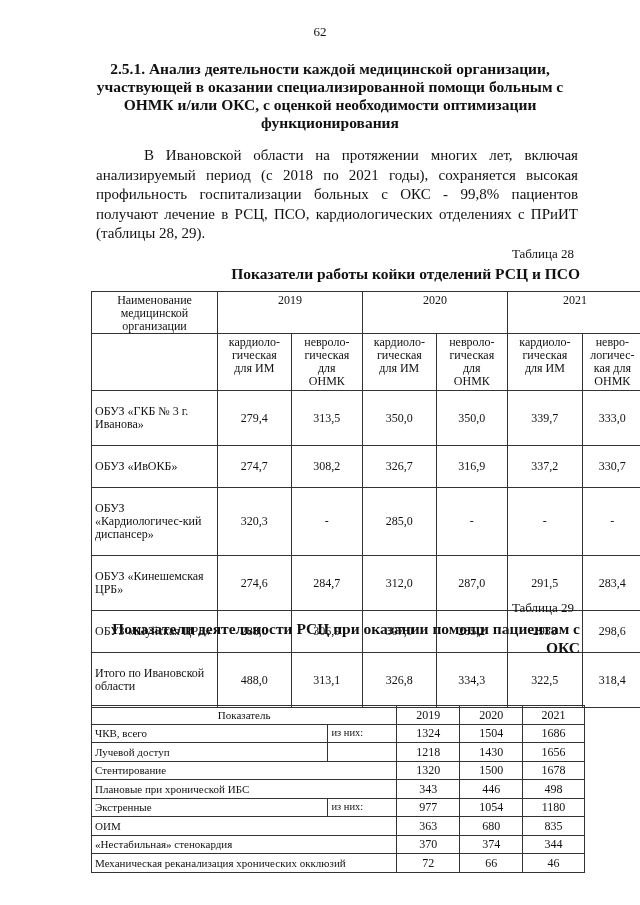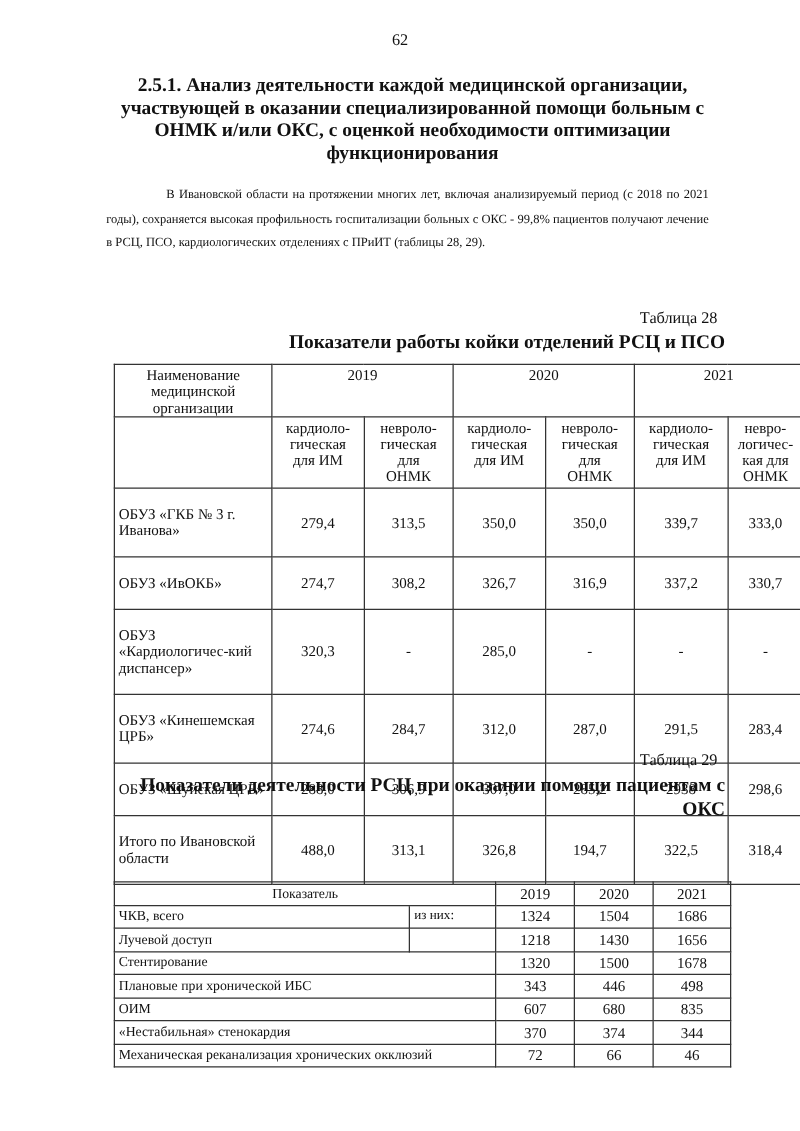--- a/index.html
+++ b/index.html
@@ -1,20 +1,20 @@
 <!DOCTYPE html>
 <html><head>
 <meta charset="utf-8">
 <style>
   * { box-sizing: border-box; margin: 0; padding: 0; }
   html, body { width: 640px; height: 905px; background: #ffffff; }
   body { position: relative; font-family: "Liberation Serif", serif; color: #111; overflow: hidden; }
   .pagenum { position: absolute; top: 24px; left: 0; width: 640px; text-align: center; font-size: 13px; }
   .heading { position: absolute; top: 60px; left: 80px; width: 500px; text-align: center; font-weight: bold; font-size: 15.5px; line-height: 18px; }
-  .para { position: absolute; top: 146px; left: 85px; width: 482px; font-size: 10px; line-height: 19.5px; text-align: justify; text-indent: 48px; }
+  .para { position: absolute; top: 146px; left: 96px; width: 482px; font-size: 15px; line-height: 19.5px; text-align: justify; text-indent: 48px; }
   .tcap { position: absolute; right: 66px; font-size: 13px; }
   .ttitle { position: absolute; left: 80px; width: 500px; text-align: right; font-weight: bold; font-size: 15.5px; line-height: 19px; }
   table { border-collapse: collapse; position: absolute; font-family: "Liberation Serif", serif; }
   td { border: 1.3px solid #333; padding: 0 2px; }
   #t28 { top: 291px; left: 91px; width: 552px; font-size: 12px; line-height: 13px; }
   #t28 td { text-align: center; vertical-align: middle; }
   #t28 td.org { text-align: left; vertical-align: top; padding: 14px 3px; margin-top: 24px; }
   #t28 td.hdr { vertical-align: top; padding-top: 2px; }
   #t29 { top: 669px; left: 91px; width: 494px; font-size: 11px; line-height: 12px; margin-top: 36px; }
   #t29 td { height: 18.5px; padding: 1px 3px; }
@@ -117,21 +117,21 @@
     <td>307,0</td>
     <td>285,2</td>
     <td>2938</td>
     <td>298,6</td>
   </tr>
   <tr style="height:42px">
     <td class="org">Итого по Ивановской области</td>
     <td>488,0</td>
     <td>313,1</td>
     <td>326,8</td>
-    <td>194,7</td>
+    <td>334,3</td>
     <td>322,5</td>
     <td>318,4</td>
   </tr>
 </tbody>
   </table>
 
 <div class="tcap" style="top:600px;">Таблица 29</div>
 <div class="ttitle" style="top:619px;">Показатели деятельности РСЦ при оказании помощи пациентам с ОКС</div>
 
 <table id="t29">
@@ -169,22 +169,29 @@
     <td class="num">1500</td>
     <td class="num">1678</td>
   </tr>
   <tr>
     <td colspan="2">Плановые при хронической ИБС</td>
     <td class="num">343</td>
     <td class="num">446</td>
     <td class="num">498</td>
   </tr>
   <tr>
+    <td>Экстренные</td>
+    <td class="sub">из них:</td>
+    <td class="num">977</td>
+    <td class="num">1054</td>
+    <td class="num">1180</td>
+  </tr>
+  <tr>
     <td colspan="2">ОИМ</td>
-    <td class="num">607</td>
+    <td class="num">363</td>
     <td class="num">680</td>
     <td class="num">835</td>
   </tr>
   <tr>
     <td colspan="2">«Нестабильная» стенокардия</td>
     <td class="num">370</td>
     <td class="num">374</td>
     <td class="num">344</td>
   </tr>
   <tr>

